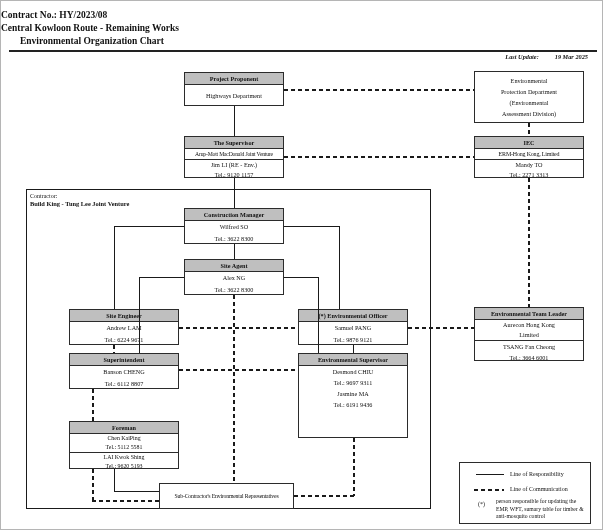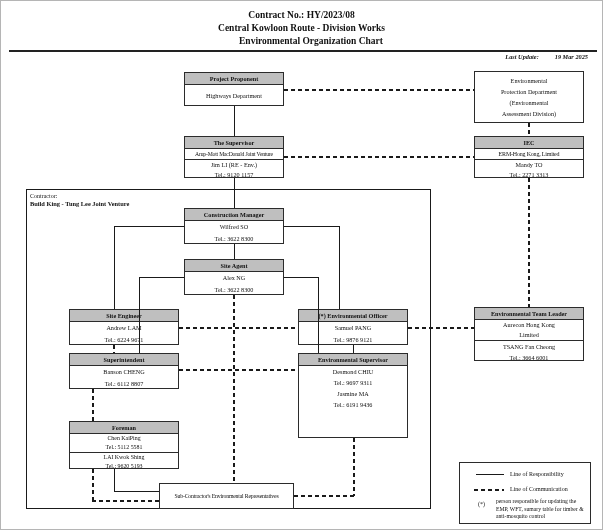--- a/index.html
+++ b/index.html
@@ -6,21 +6,21 @@
     --line:#1a1a1a;
     --hdr:#bfbfbf;
   }
   html,body{margin:0;padding:0;background:#fff;}
   #canvas{
     position:relative;width:603px;height:530px;background:#fff;
     border:1px solid #b5b5b5;box-sizing:border-box;overflow:hidden;
     font-family:"Liberation Serif","DejaVu Serif",serif;color:#111;
   }
   
-  .title{position:absolute;left:0;right:0;text-align:center;font-weight:bold;font-size:9.5px;line-height:13px;}
+  .title{position:absolute;left:0;right:0;text-align:left;font-weight:bold;font-size:9.5px;line-height:13px;}
   .hr{position:absolute;background:#222;}
   .lastupd{position:absolute;top:52px;right:14px;display:flex;gap:16px;font-size:6.3px;font-weight:bold;font-style:italic;}
   
   .obox{position:absolute;background:#fff;border:1px solid #2b2b2b;box-sizing:border-box;text-align:center;}
   .obox .hd{background:var(--hdr);border-bottom:1px solid #2b2b2b;font-weight:bold;font-size:6.2px;height:11px;line-height:11px;overflow:hidden;}
   .ln{font-size:6.2px;line-height:12px;white-space:nowrap;overflow:hidden;}
   .ln.s{font-size:5.7px;line-height:10px;letter-spacing:-0.2px;}
   .ln.bb{border-bottom:1px solid #2b2b2b;}
   .ln.t10{line-height:10px;}
   .ln.t11{line-height:11px;}
@@ -41,21 +41,21 @@
   .leg-dash{position:absolute;width:30px;height:2px;background:repeating-linear-gradient(90deg,var(--line) 0 4px,transparent 4px 7px);}
   .leg-note{position:absolute;font-size:5.7px;line-height:7.5px;white-space:normal;width:92px;text-align:left;}
   .leg-ast{position:absolute;font-size:6px;}
 </style>
 </head>
 <body>
 
 <div id="canvas">
 
   <div class="title" style="top:8px;">Contract No.: HY/2023/08</div>
-  <div class="title" style="top:21px;">Central Kowloon Route - Division Works</div>
+  <div class="title" style="top:21px;">Central Kowloon Route - Remaining Works</div>
   <div class="title" style="top:34px;padding-left:19px;">Environmental Organization Chart</div>
   <div class="hr" style="left:8px;top:49px;width:588px;height:2px;"></div>
   <div class="lastupd">
     <span>Last Update:</span>
     <span>19 Mar 2025</span>
   </div>
 
   <div class="obox" style="left:183px;top:71px;width:100px;height:34px;">
     <div class="hd">Project Proponent</div>
     <div class="ln" style="line-height:21px;">Highways Department</div>

